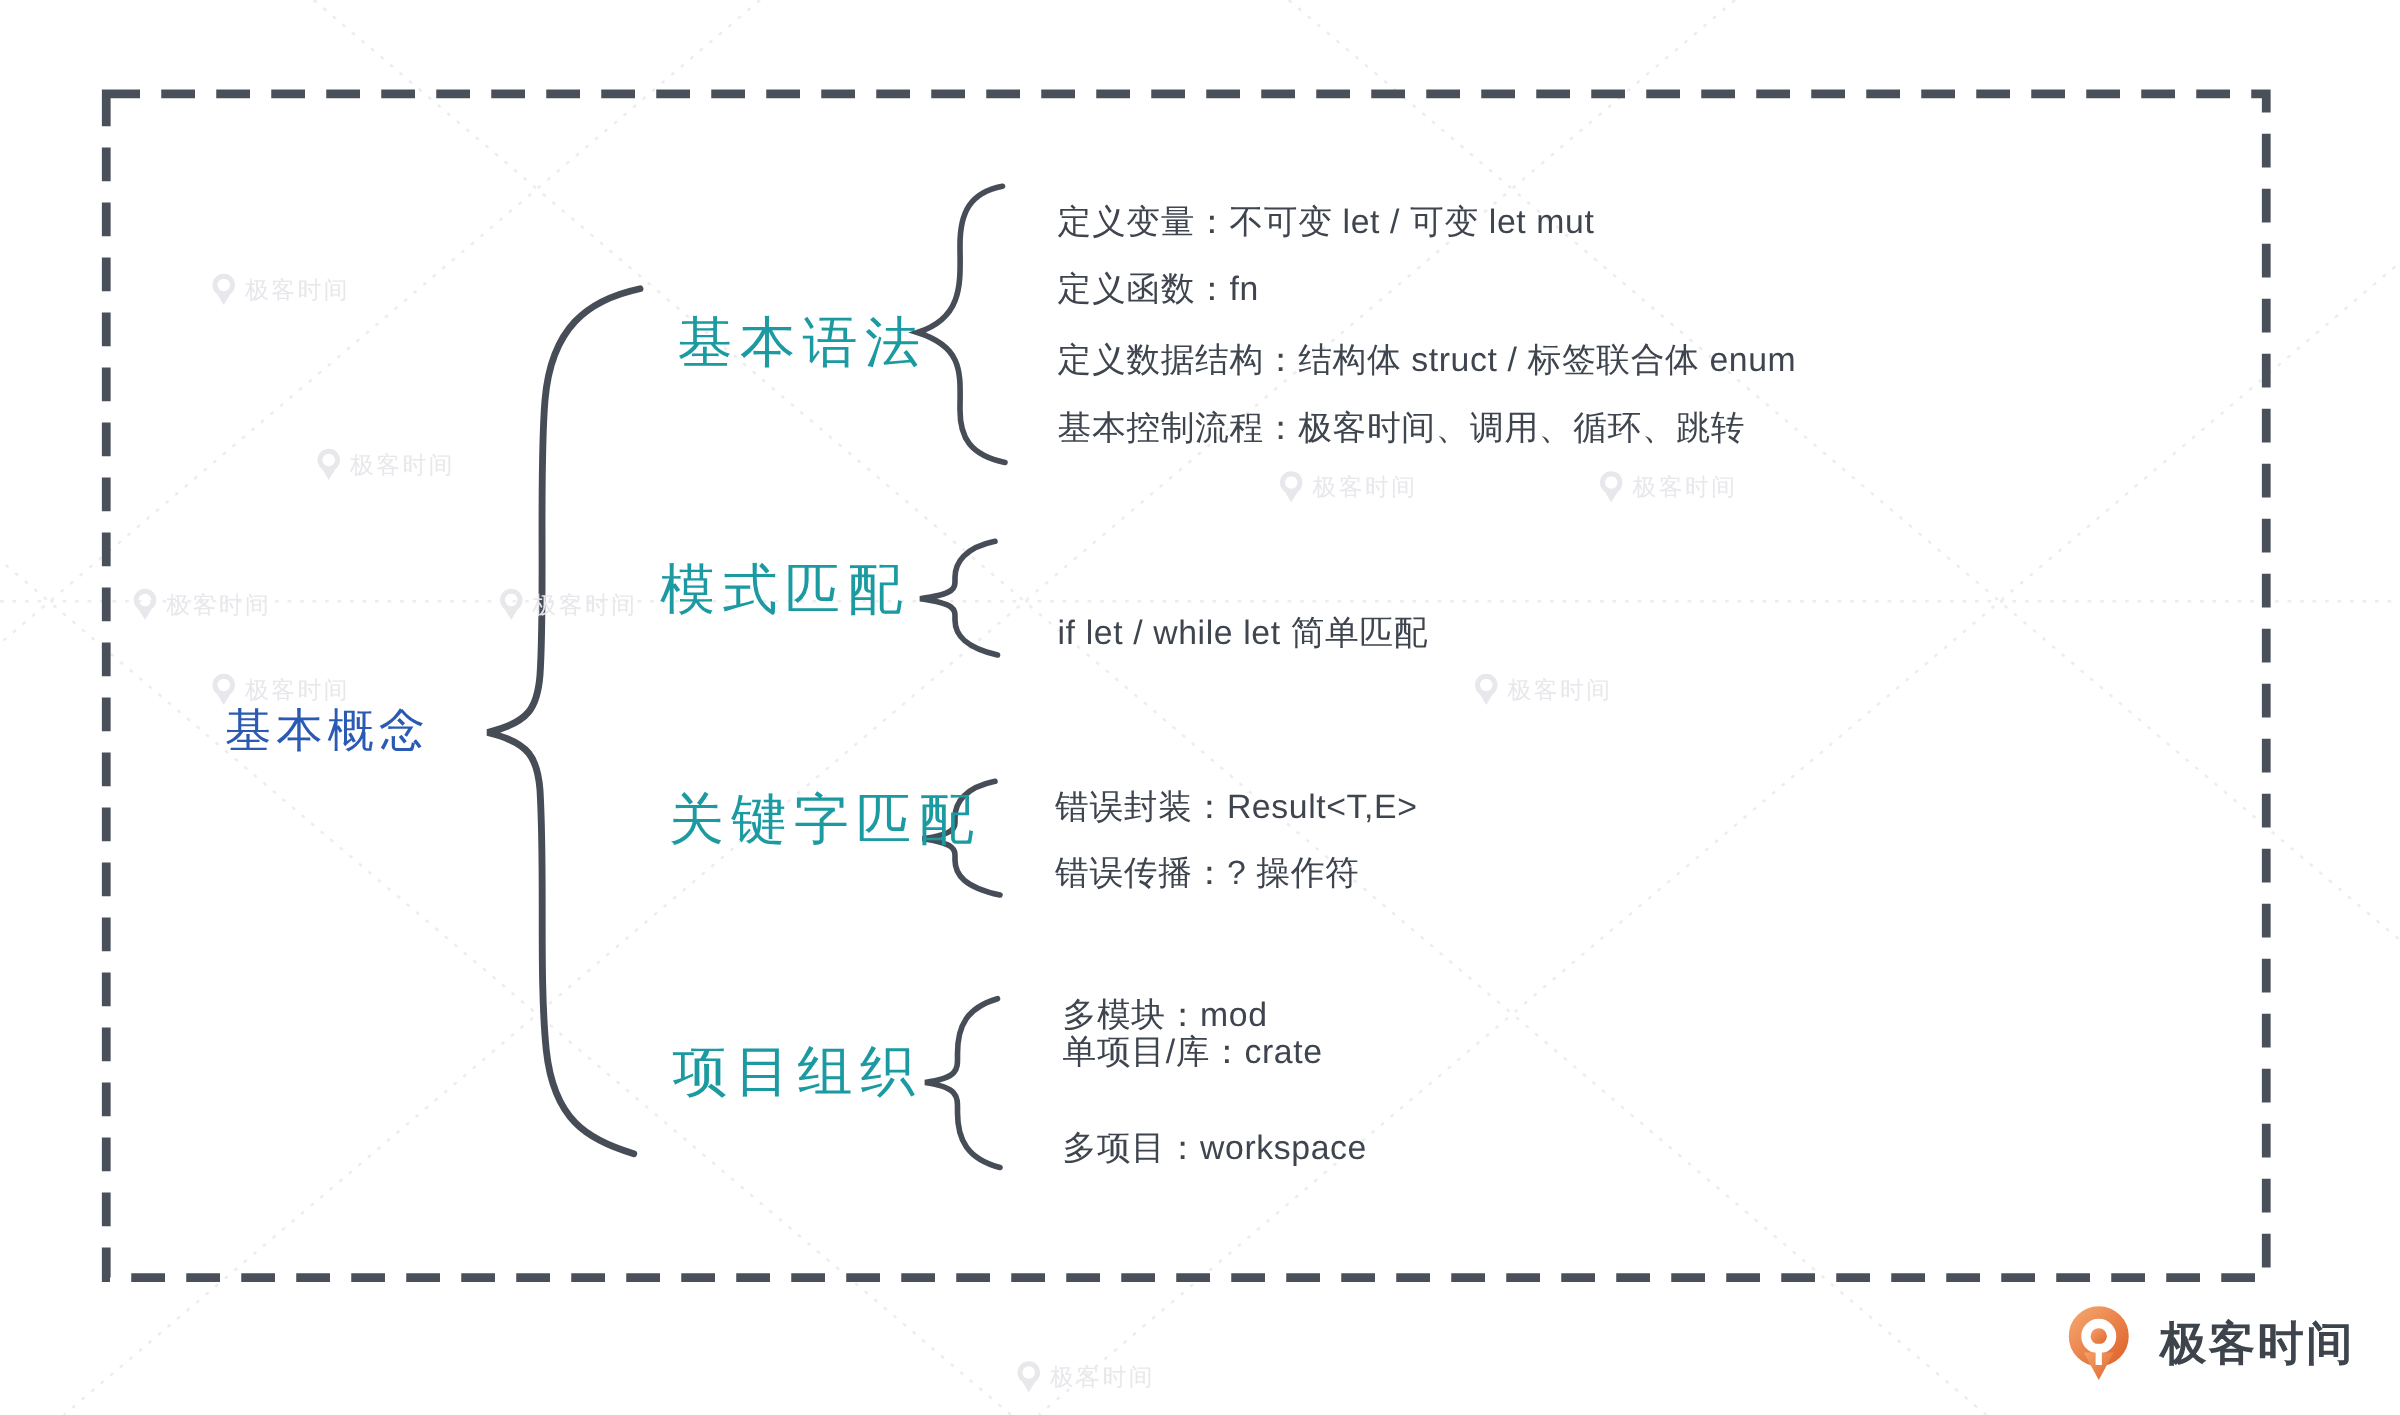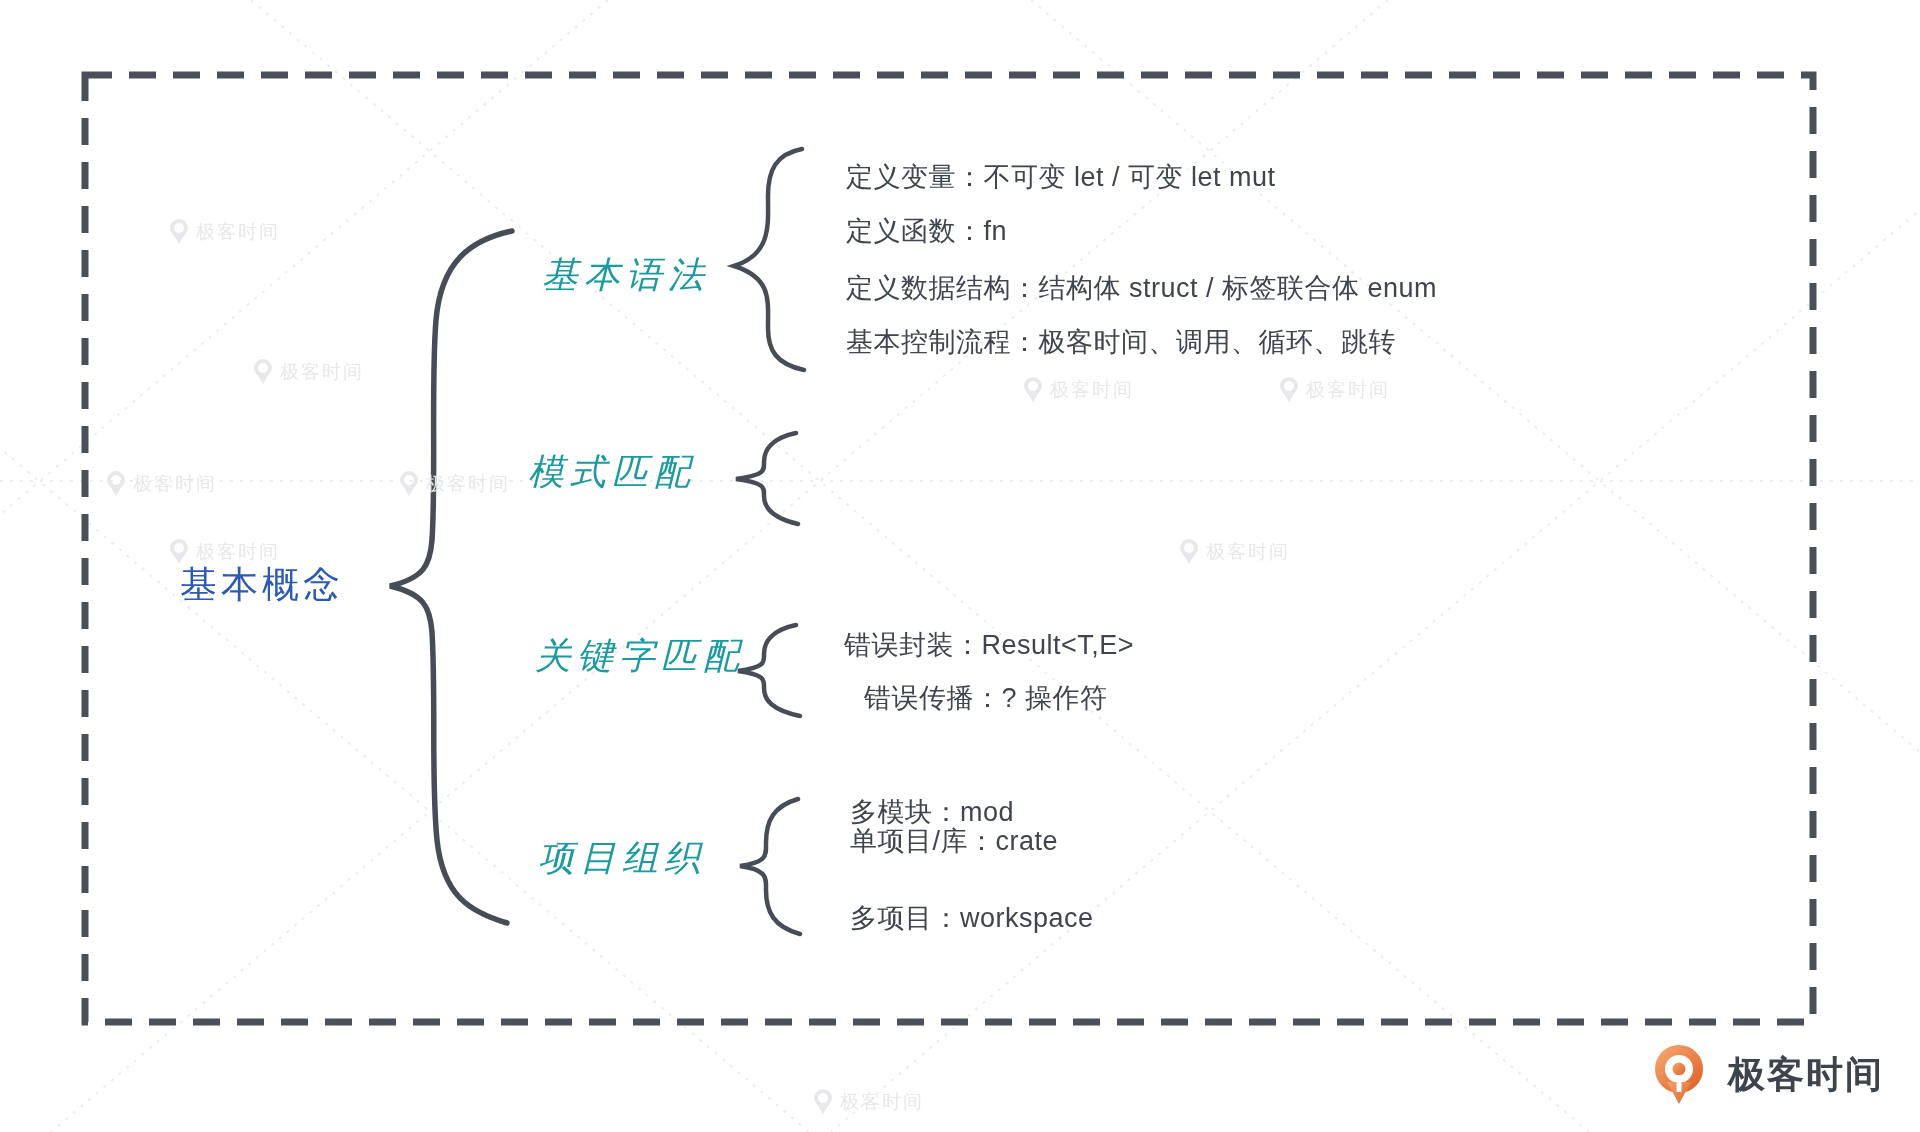--- a/index.html
+++ b/index.html
@@ -17,23 +17,22 @@
     position:relative;width:1920px;height:1132px;background:var(--background);
     overflow:hidden;font-family:"Liberation Sans","DejaVu Sans",sans-serif;
   }
   .lines-layer{position:absolute;left:0;top:0;pointer-events:none;}
   .node{position:absolute;white-space:nowrap;}
   .root-label{
     font-size:37px;line-height:44px;font-weight:500;letter-spacing:4px;
     color:var(--root-text);
   }
   .branch-label{
-    font-size:36px;line-height:42px;font-weight:500;letter-spacing:6px;
+    font-size:44px;line-height:42px;font-weight:500;letter-spacing:6px;
     color:var(--branch-text);
-    font-style:italic;
   }
   .item-label{
     font-size:27px;line-height:40px;font-weight:400;letter-spacing:0.5px;
     color:var(--item-text);
   }
   .watermark{
     position:absolute;display:flex;align-items:center;gap:6px;
     color:var(--watermark);font-size:19px;letter-spacing:2px;white-space:nowrap;
   }
   .brand{
@@ -165,23 +164,24 @@
   <div class="node branch-label" style="left:542px;top:254px">基本语法</div>
   <div class="node branch-label" style="left:528px;top:451px">模式匹配</div>
   <div class="node branch-label" style="left:535px;top:635px">关键字匹配</div>
   <div class="node branch-label" style="left:538px;top:837px">项目组织</div>
 
   <div class="node item-label" style="left:846px;top:157px">定义变量：不可变 let / 可变 let mut</div>
   <div class="node item-label" style="left:846px;top:211px">定义函数：fn</div>
   <div class="node item-label" style="left:846px;top:268px">定义数据结构：结构体 struct / 标签联合体 enum</div>
   <div class="node item-label" style="left:846px;top:322px">基本控制流程：极客时间、调用、循环、跳转</div>
 
+  <div class="node item-label" style="left:846px;top:486px">if let / while let 简单匹配</div>
 
   <div class="node item-label" style="left:844px;top:625px">错误封装：Result&lt;T,E&gt;</div>
-  <div class="node item-label" style="left:864px;top:678px">错误传播：? 操作符</div>
+  <div class="node item-label" style="left:844px;top:678px">错误传播：? 操作符</div>
 
   <div class="node item-label" style="left:850px;top:792px">多模块：mod</div>
   <div class="node item-label" style="left:850px;top:821px">单项目/库：crate</div>
   <div class="node item-label" style="left:850px;top:898px">多项目：workspace</div>
 
   <div class="brand">
     <svg width="60" height="64" viewBox="0 0 60 64">
       <defs>
         <linearGradient id="gk" x1="0" y1="0" x2="1" y2="1">
           <stop offset="0" stop-color="#f4a26a"></stop>

